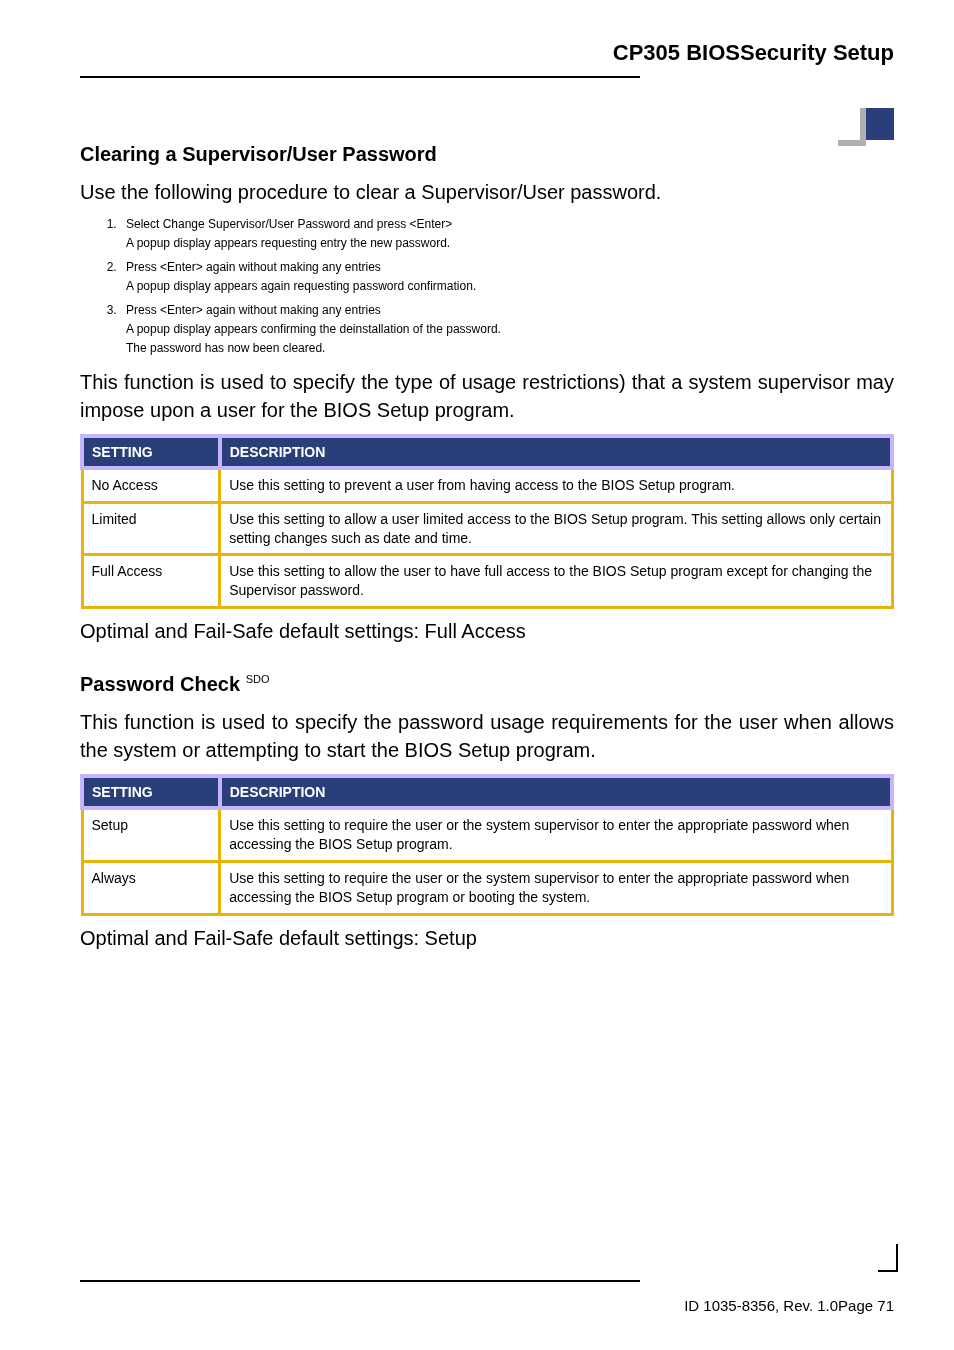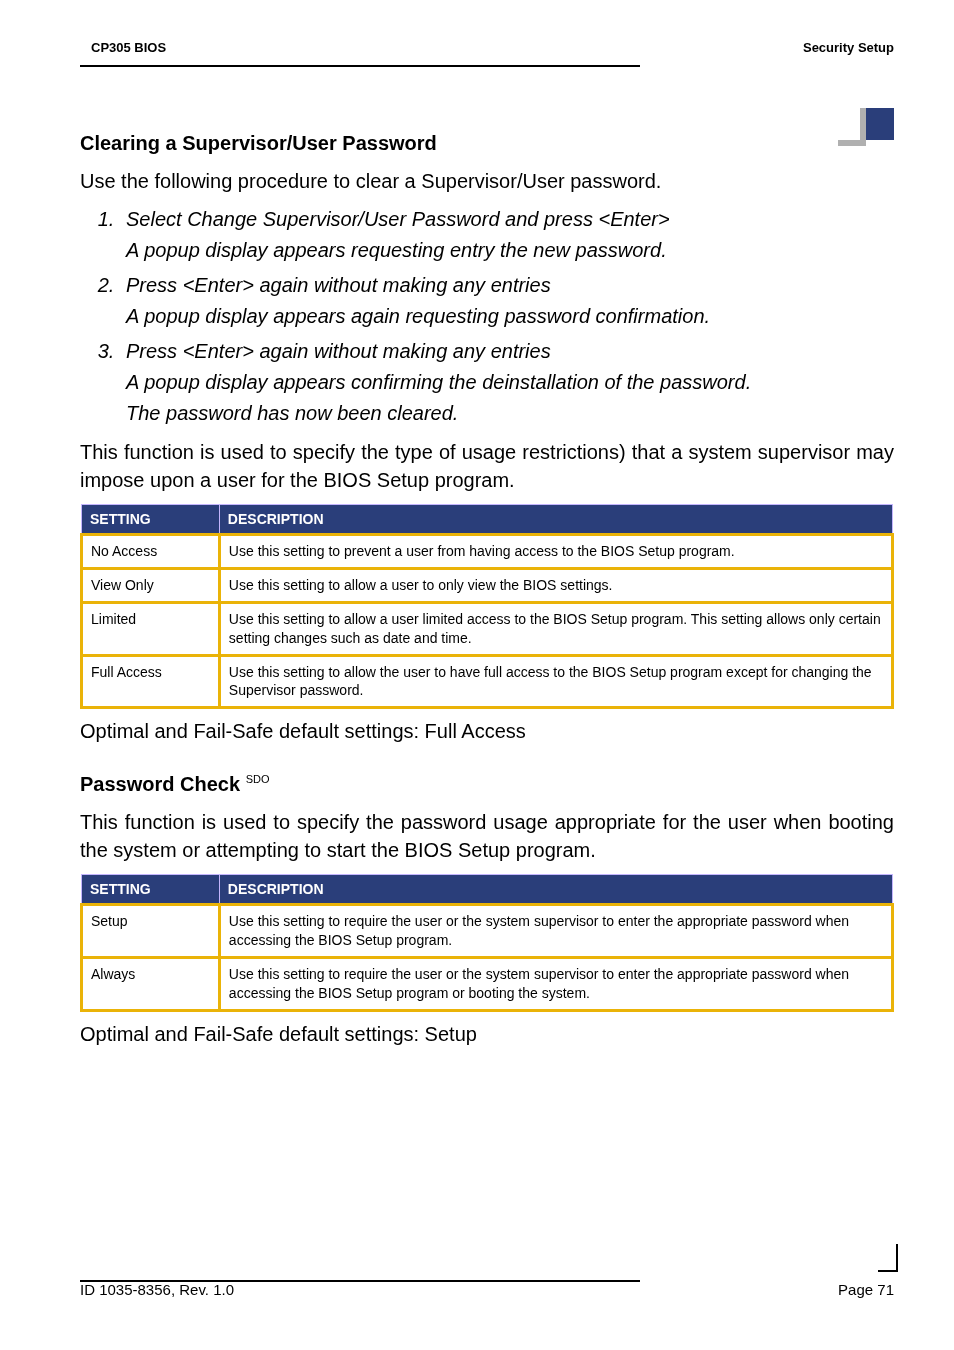--- a/index.html
+++ b/index.html
@@ -9,25 +9,24 @@
     width: 954px;
     height: 1350px;
     position: relative;
     color: #000;
   }
   .page {
     padding: 40px 60px 40px 80px;
   }
   .header-row {
     display: flex;
-    justify-content: space-between;
+    justify-content: flex-end;
     font-weight: bold;
-    font-size: 13px;
+    font-size: 22px;
     margin-bottom: 10px;
-    margin-left: 11px;
   }
   .header-rule {
     border: none;
     border-top: 2px solid #000;
     width: 560px;
     margin-bottom: 30px;
   }
   .logo-block {
     position: absolute;
     right: 60px;
@@ -71,40 +70,39 @@
     line-height: 1.4;
     margin-bottom: 10px;
     text-align: justify;
   }
   ol.steps {
     margin-left: 40px;
     margin-top: 8px;
     margin-bottom: 10px;
   }
   ol.steps li {
-    font-size: 20px;
+    font-size: 12px;
     line-height: 1.45;
     margin-bottom: 6px;
     padding-left: 6px;
-    font-style: italic;
   }
   ol.steps li div { margin-bottom: 2px; }
   table.settings {
     width: 100%;
     border-collapse: collapse;
     margin-top: 6px;
     margin-bottom: 8px;
     font-size: 14px;
   }
   table.settings th {
     background: #2a3e7a;
     color: #fff;
     text-align: left;
     padding: 6px 8px;
-    border: 1px solid #c4b5fd;
+    border: 4px solid #c4b5fd;
     font-weight: bold;
   }
   table.settings td {
     border: 3px solid #eab308;
     padding: 6px 8px;
     vertical-align: top;
     line-height: 1.35;
   }
   table.settings td.col-setting { width: 17%; }
   .sup-sdo {
@@ -120,23 +118,23 @@
   }
   .footer-rule hr {
     border: none;
     border-top: 2px solid #000;
     width: 560px;
   }
   .footer-row {
     position: absolute;
     left: 80px;
     right: 60px;
-    bottom: 52px;
+    bottom: 36px;
     display: flex;
-    justify-content: space-between;
+    justify-content: flex-end;
     font-size: 15px;
   }
   .corner-mark {
     position: absolute;
     right: 56px;
     bottom: 78px;
     width: 20px;
     height: 20px;
   }
   .corner-mark .v { position:absolute; right:0; bottom:0; width:2px; height:28px; background:#000; }
@@ -184,40 +182,36 @@
         <th>SETTING</th>
         <th>DESCRIPTION</th>
       </tr>
     </thead>
     <tbody>
       <tr>
         <td class="col-setting">No Access</td>
         <td>Use this setting to prevent a user from having access to the BIOS Setup program.</td>
       </tr>
       <tr>
-        <td class="col-setting">View Only</td>
-        <td>Use this setting to allow a user to only view the BIOS settings.</td>
-      </tr>
-      <tr>
         <td class="col-setting">Limited</td>
         <td>Use this setting to allow a user limited access to the BIOS Setup program. This setting allows only certain setting changes such as date and time.</td>
       </tr>
       <tr>
         <td class="col-setting">Full Access</td>
         <td>Use this setting to allow the user to have full access to the BIOS Setup program except for changing the Supervisor password.</td>
       </tr>
     </tbody>
   </table>
   <p class="body">Optimal and Fail-Safe default settings: Full Access</p>
 
   <h2 class="section">
     <span>Password Check</span>
     <span class="sup-sdo">SDO</span>
   </h2>
-  <p class="body">This function is used to specify the password usage appropriate for the user when booting the system or attempting to start the BIOS Setup program.</p>
+  <p class="body">This function is used to specify the password usage requirements for the user when allows the system or attempting to start the BIOS Setup program.</p>
   <table class="settings">
     <thead>
       <tr>
         <th>SETTING</th>
         <th>DESCRIPTION</th>
       </tr>
     </thead>
     <tbody>
       <tr>
         <td class="col-setting">Setup</td>

